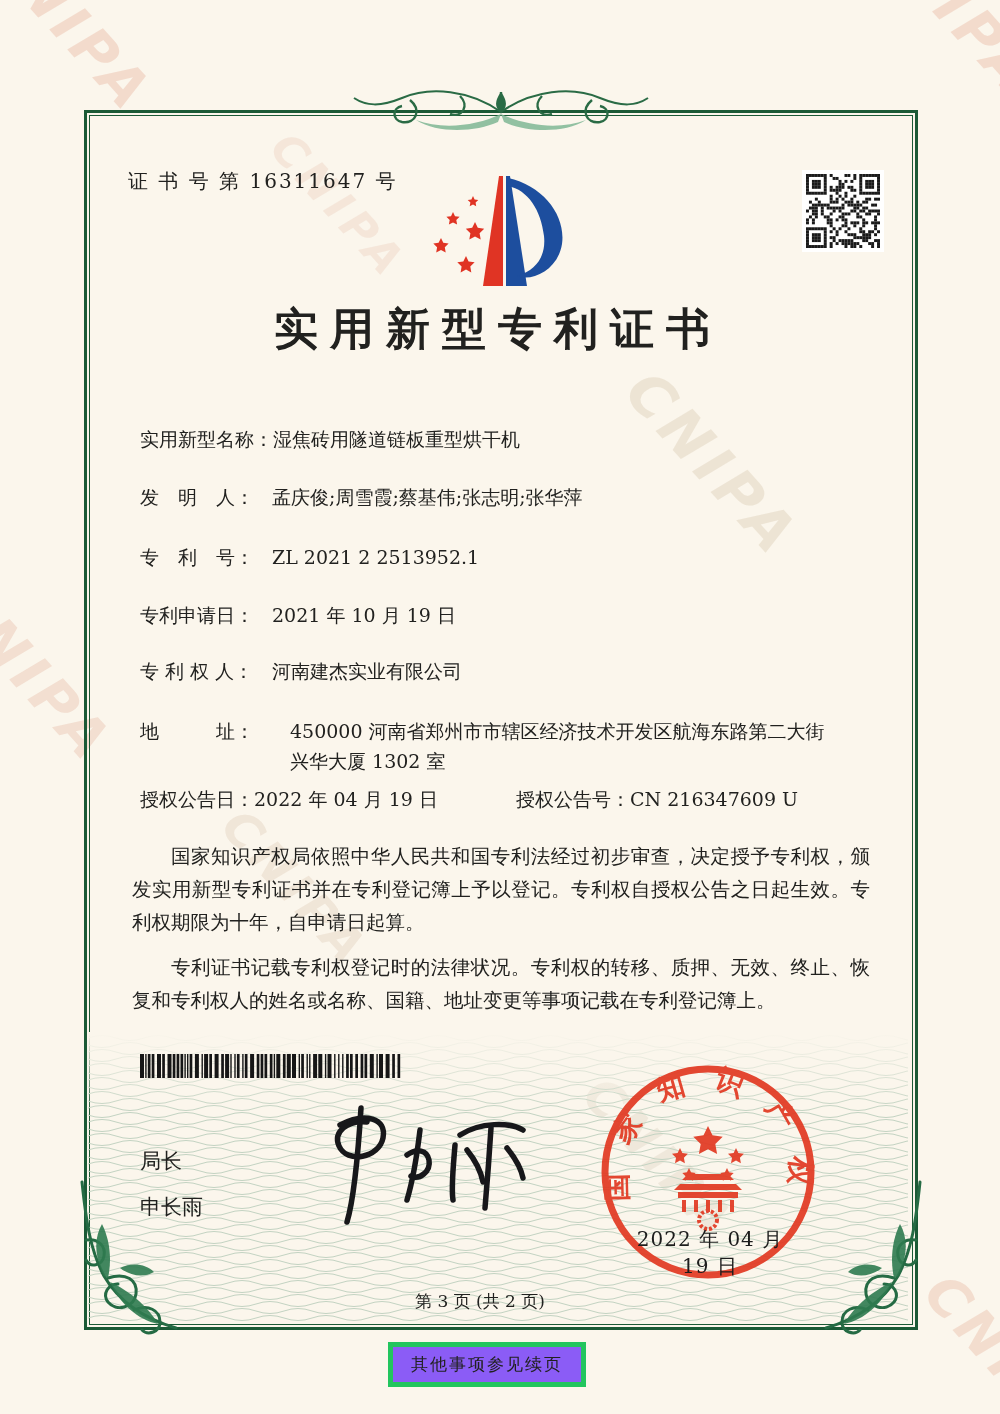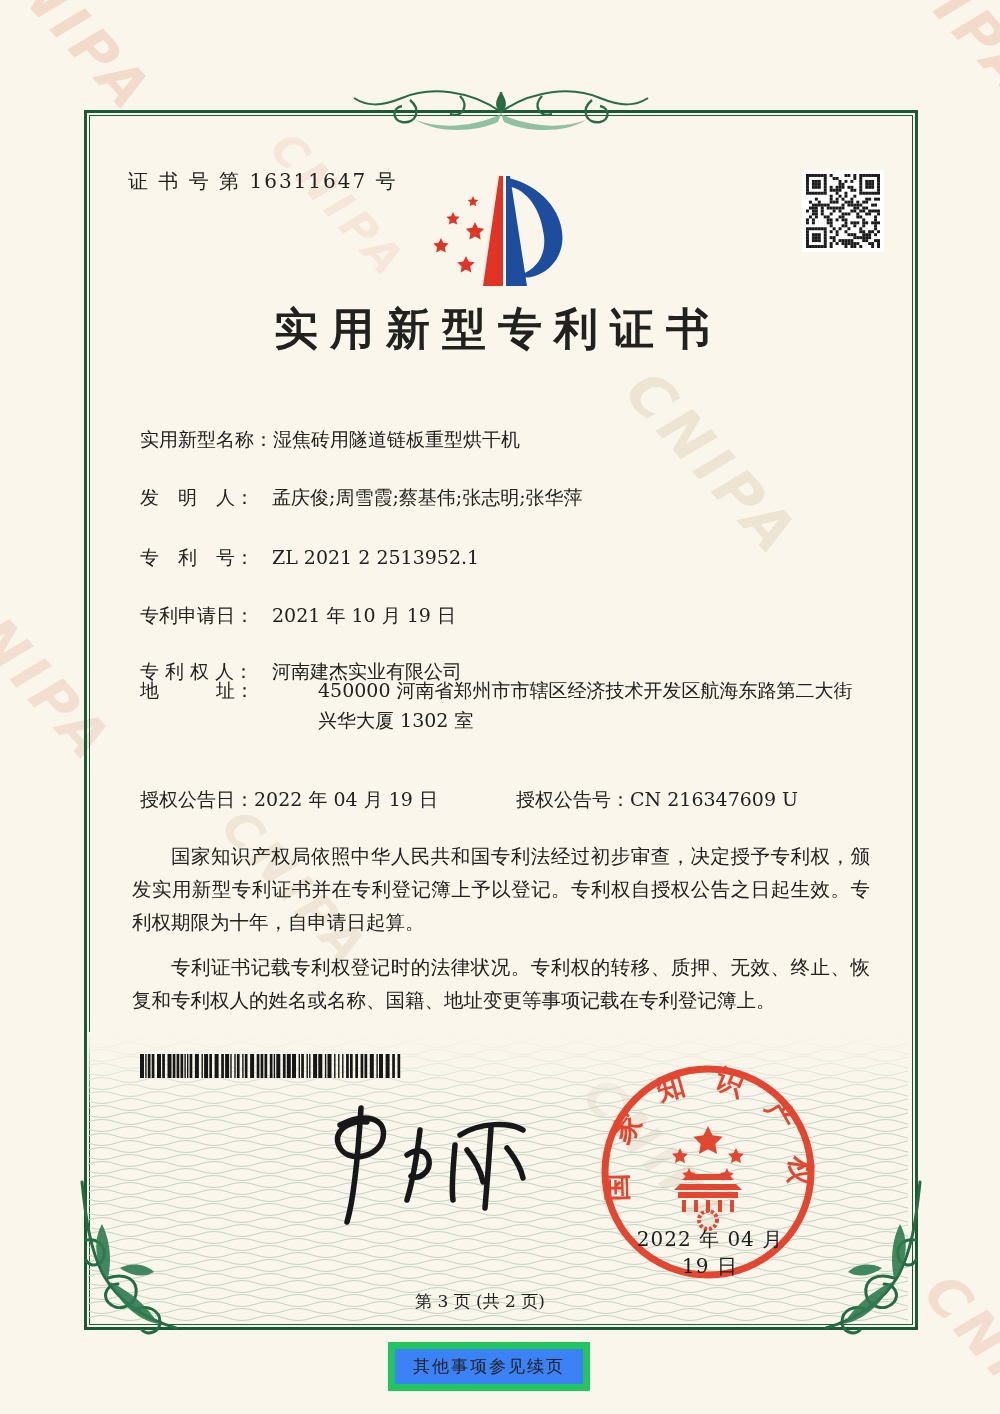--- a/index.html
+++ b/index.html
@@ -18,21 +18,21 @@
   .grant-row{position:absolute;left:140px;top:784px;width:740px;font-size:19px;line-height:30px;}
   .grant-no{position:absolute;left:376px;top:0;white-space:nowrap;}
   .paras{position:absolute;left:120px;top:828px;width:762px;font-size:19.5px;line-height:33px;text-align:justify;}
   .paras p{margin:12px;text-indent:2em;}
   .waves-zone{position:absolute;left:88px;top:1032px;width:820px;height:294px;z-index:1;}
   .waves-fade{position:absolute;left:0;top:0;width:100%;height:80px;background:linear-gradient(#fbf6ec,rgba(251,246,236,0));z-index:2;}
   .abs{position:absolute;}
   .issuer{position:absolute;left:140px;top:1138px;z-index:3;font-family:"DejaVu Sans","Liberation Sans",sans-serif;font-size:21px;line-height:46px;}
   .seal-date{position:absolute;left:620px;top:1226px;width:180px;text-align:center;z-index:5;font-size:20px;letter-spacing:1px;color:#1c1c1c;}
   .page-footer{position:absolute;left:300px;top:1290px;width:360px;text-align:center;font-size:17px;z-index:3;}
-  .note-box{position:absolute;left:388px;top:1342px;z-index:4;background:#3b82f6;border:7px solid #22c55e;
+  .note-box{position:absolute;left:388px;top:1342px;z-index:4;background:#8b5cf6;border:5px solid #22c55e;
             padding:6px 18px;font-size:17px;letter-spacing:2px;}
   svg{display:block;}
 </style>
 </head>
 <body>
 
 <div class="page">
 
   <div class="wm" style="left:-40px;top:-10px;font-size:56px;color:rgba(236,196,178,0.55);">CNIPA</div>
   <div class="wm" style="left:840px;top:-30px;font-size:58px;color:rgba(236,196,178,0.55);">CNIPA</div>
@@ -477,21 +477,21 @@
     <span class="field-value">ZL 2021 2 2513952.1</span>
   </div>
   <div class="field-row" style="top:600px;">
     <span class="field-label">专利申请日：</span>
     <span class="field-value">2021 年 10 月 19 日</span>
   </div>
   <div class="field-row" style="top:656px;">
     <span class="field-label">专 利 权 人：</span>
     <span class="field-value">河南建杰实业有限公司</span>
   </div>
-  <div class="field-row" style="top:675px;gap:28px;">
+  <div class="field-row" style="top:716px;">
     <span class="field-label">地　　　址：</span>
     <span class="field-value addr-value">450000 河南省郑州市市辖区经济技术开发区航海东路第二大街兴华大厦 1302 室</span>
   </div>
 
   <div class="grant-row">
     <span>授权公告日：</span><span>2022 年 04 月 19 日</span>
     <span class="grant-no"><span>授权公告号：</span><span>CN 216347609 U</span></span>
   </div>
 
   <div class="paras">
@@ -554,20 +554,24 @@
         <rect x="224.5" y="0" width="2.7" height="24"></rect>
         <rect x="229.8" y="0" width="4" height="24"></rect>
         <rect x="236.4" y="0" width="1.4" height="24"></rect>
         <rect x="239" y="0" width="4" height="24"></rect>
         <rect x="245.6" y="0" width="4" height="24"></rect>
         <rect x="252.2" y="0" width="2.7" height="24"></rect>
         <rect x="257.5" y="0" width="2.7" height="24"></rect>
       </g>
   </svg>
 
+  <div class="issuer">
+    <div>局长</div>
+    <div>申长雨</div>
+  </div>
 
   <svg class="abs" style="left:295px;top:1100px;z-index:3;" width="250" height="130" viewBox="0 0 250 130">
     <g stroke="#17171a" stroke-width="5.5" fill="none" stroke-linecap="round" stroke-linejoin="round">
       <path d="M45,25 C70,12 92,18 88,38 C84,58 52,64 44,46 C38,32 52,20 72,22"></path>
       <path d="M66,8 C64,40 60,95 52,122"></path>
       <path d="M125,30 C122,55 118,80 112,100"></path>
       <path d="M112,55 C122,48 132,50 134,60 C136,72 124,80 116,76"></path>
       <path d="M165,35 C185,22 215,22 228,30"></path>
       <path d="M196,28 C194,60 192,85 190,108"></path>
       <path d="M172,50 C180,60 186,72 188,82"></path>

